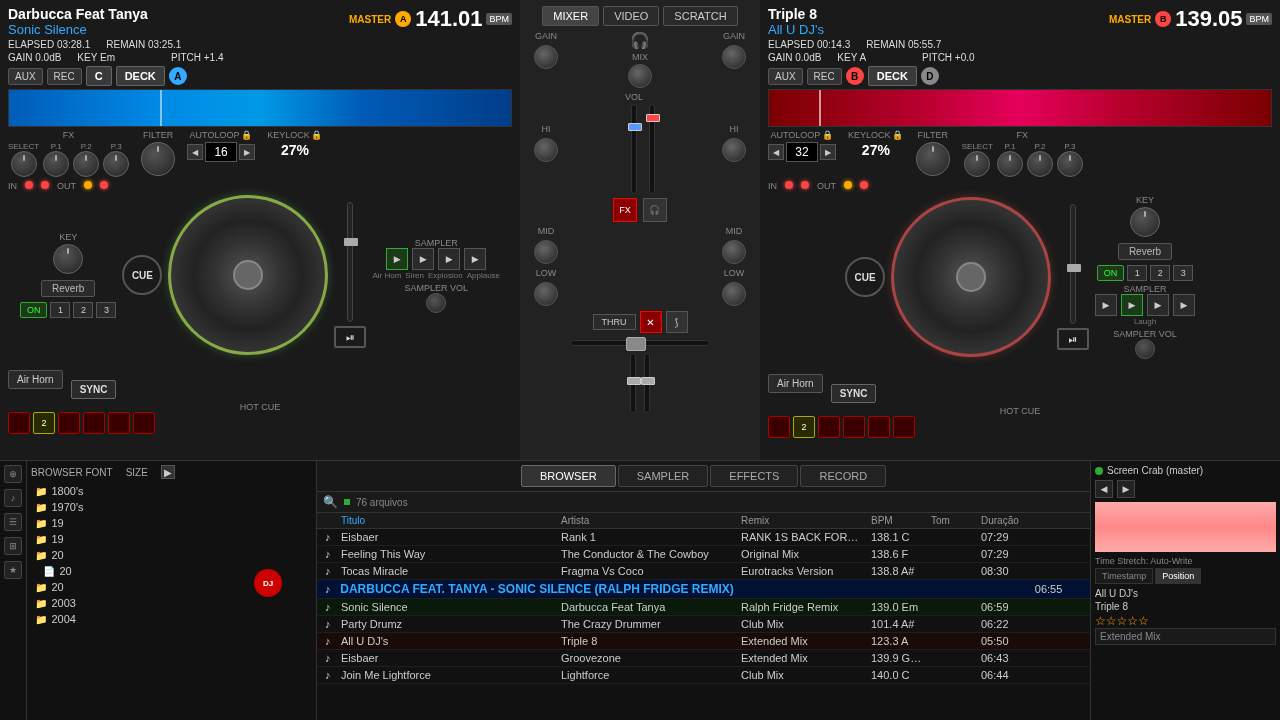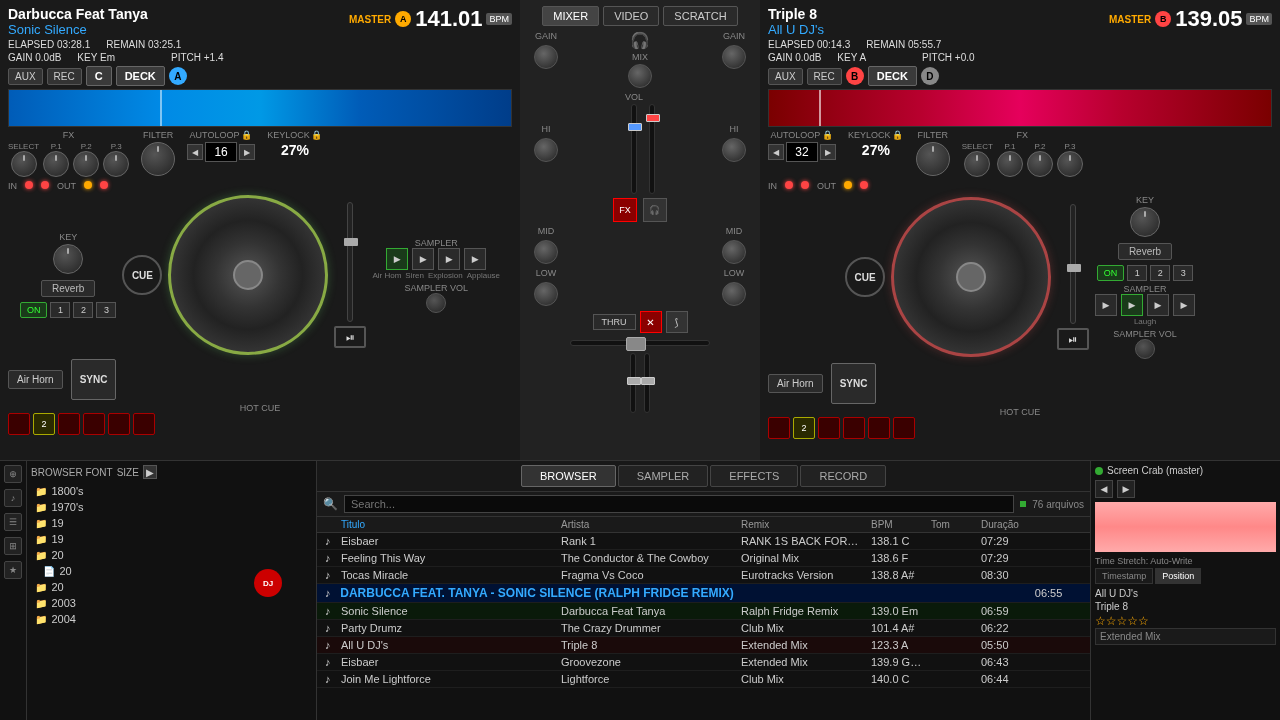--- a/index.html
+++ b/index.html
@@ -260,25 +260,26 @@
       border-radius: 50%;
       cursor: pointer;
       font-size: 10px;
       font-weight: bold;
       display: flex; align-items: center; justify-content: center;
     }
     .sync-btn {
       background: #2a2a2a;
       border: 1px solid #666;
       color: #ddd;
-      padding: 14px 8px;
+      padding: 3px 8px;
       font-size: 10px;
       cursor: pointer;
       border-radius: 2px;
       font-weight: bold;
+      margin-top: 21px;
     }
     .sampler-row {
       display: flex;
       gap: 4px;
       align-items: center;
     }
     .sampler-btn {
       width: 22px; height: 22px;
       background: #2a2a2a;
       border: 1px solid #555;
@@ -403,21 +404,21 @@
     .browser-sidebar {
       width: 290px;
       background: #111;
       border-right: 1px solid #333;
       padding: 4px;
       overflow: hidden;
     }
     .browser-font-row {
       display: flex;
       align-items: center;
-      gap: 4px;
+      gap: 13px;
       color: #aaa;
       font-size: 10px;
       margin-bottom: 4px;
     }
     .size-btn {
       background: #333;
       border: 1px solid #555;
       color: #ccc;
       width: 14px; height: 14px;
       font-size: 10px;
@@ -1232,21 +1233,20 @@
 
     <div class="browser-tabs">
       <button class="browser-tab active">BROWSER</button>
       <button class="browser-tab">SAMPLER</button>
       <button class="browser-tab">EFFECTS</button>
       <button class="browser-tab">RECORD</button>
     </div>
 
     <div class="browser-search-row">
       <span style="color:#888;font-size:12px;">🔍</span>
-      <input class="search-input" type="text" placeholder="Search..." style="">
       <span style="width:6px;height:6px;background:#3a3;border-radius:50;display:inline-block;"></span>
       <span class="result-count">76 arquivos</span>
     </div>
 
     <div class="track-table">
 
       <div class="table-header">
         <div class="th" style="width:16px;"></div>
         <div class="th titulo sort-active">Titulo</div>
         <div class="th artista">Artista</div>

